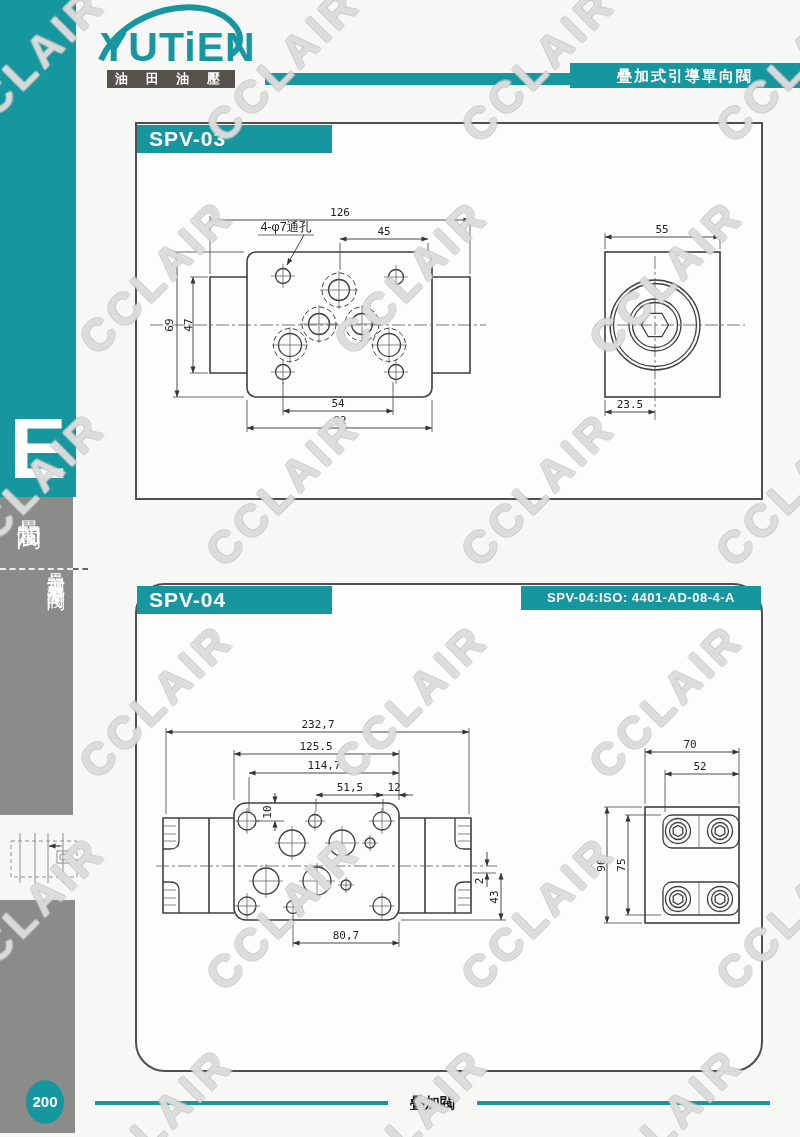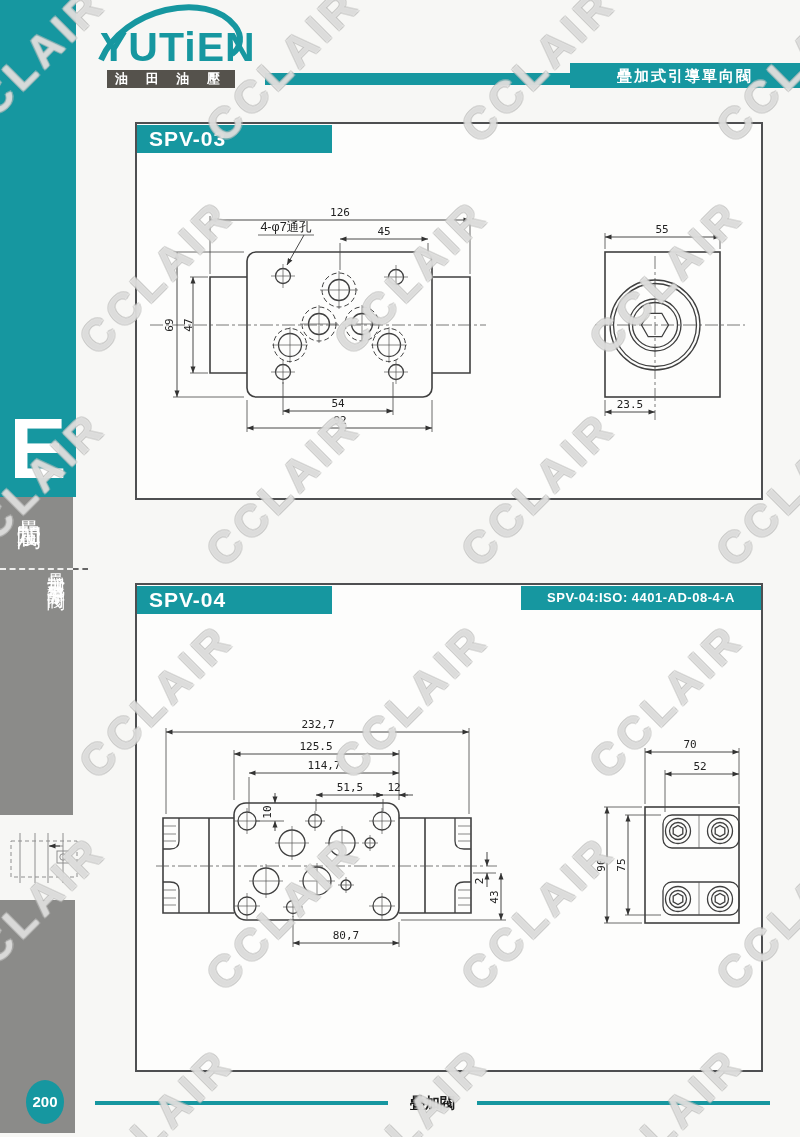--- a/index.html
+++ b/index.html
@@ -17,21 +17,21 @@
                color:#fff; font-size:13px; font-weight:bold; letter-spacing:7px; text-align:center;
                line-height:18px; z-index:3; }
   .top-rule  { position:absolute; left:265px; top:73px; width:305px; height:12px; background:#1697A0; z-index:2; }
   .top-banner{ position:absolute; left:570px; top:63px; width:230px; height:25px; background:#1697A0;
                color:#fff; font-size:15px; font-weight:bold; text-align:center; line-height:25px;
                letter-spacing:2px; z-index:2; }
 
   
   .box { position:absolute; border:2px solid #4e4f51; background:#fdfdfc; z-index:1; }
   #box03 { left:135px; top:122px; width:624px; height:374px; }
-  #box04 { left:135px; top:583px; width:624px; height:485px; }
+  #box04 { left:135px; top:583px; width:624px; height:485px;border-radius:30px; }
   .sec-title { position:absolute; background:#1697A0; color:#ffffff; font-weight:bold; z-index:2; }
   .sec-name { left:0; top:1px; width:183px; height:28px; font-size:21px; line-height:28px;
               padding-left:12px; letter-spacing:1px; }
   .sec-iso  { right:0; top:1px; width:240px; height:24px; font-size:13px; line-height:24px;
               text-align:center; letter-spacing:0.5px; }
 
   
   .side-gray { position:absolute; left:0; background:#8B8B89; z-index:1; }
   #gray1 { top:497px; height:318px; width:73px; }
   #gray2 { top:900px; height:233px; width:75px; }

